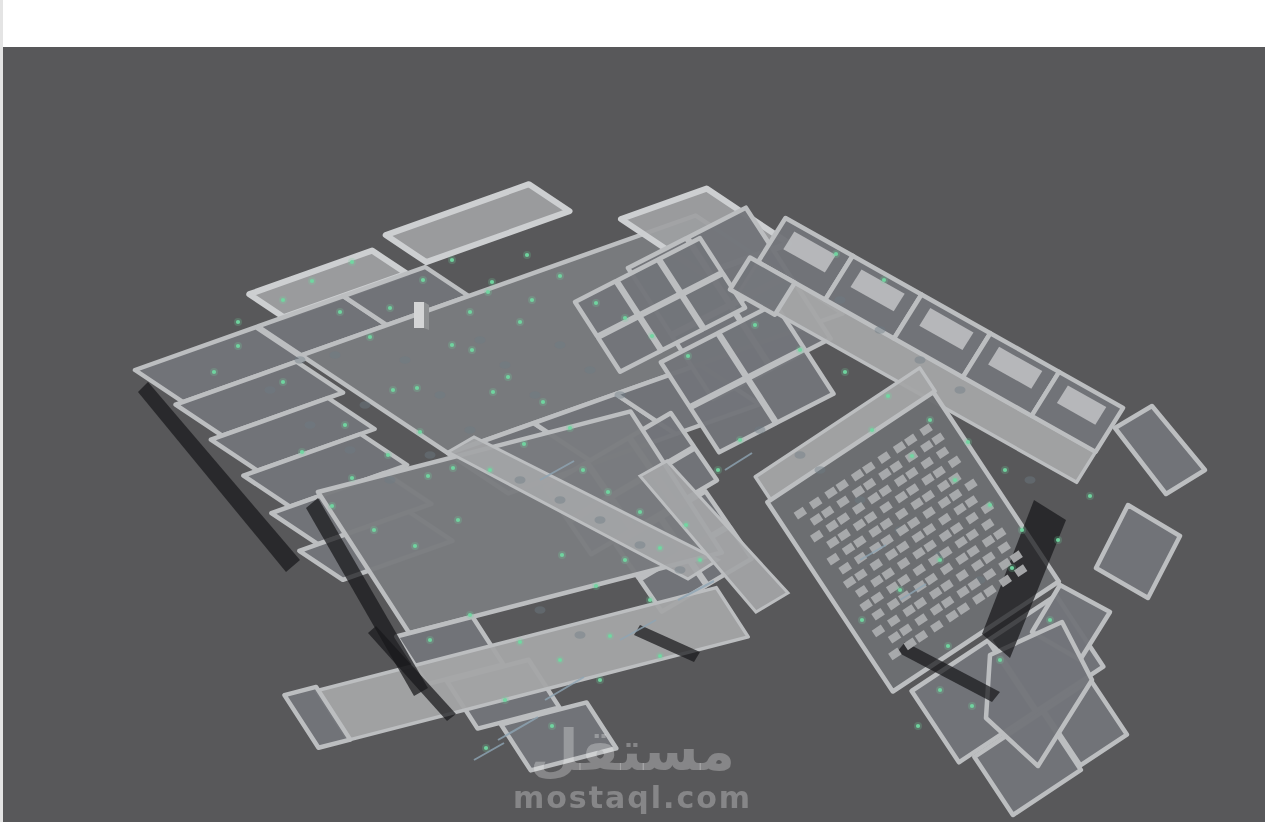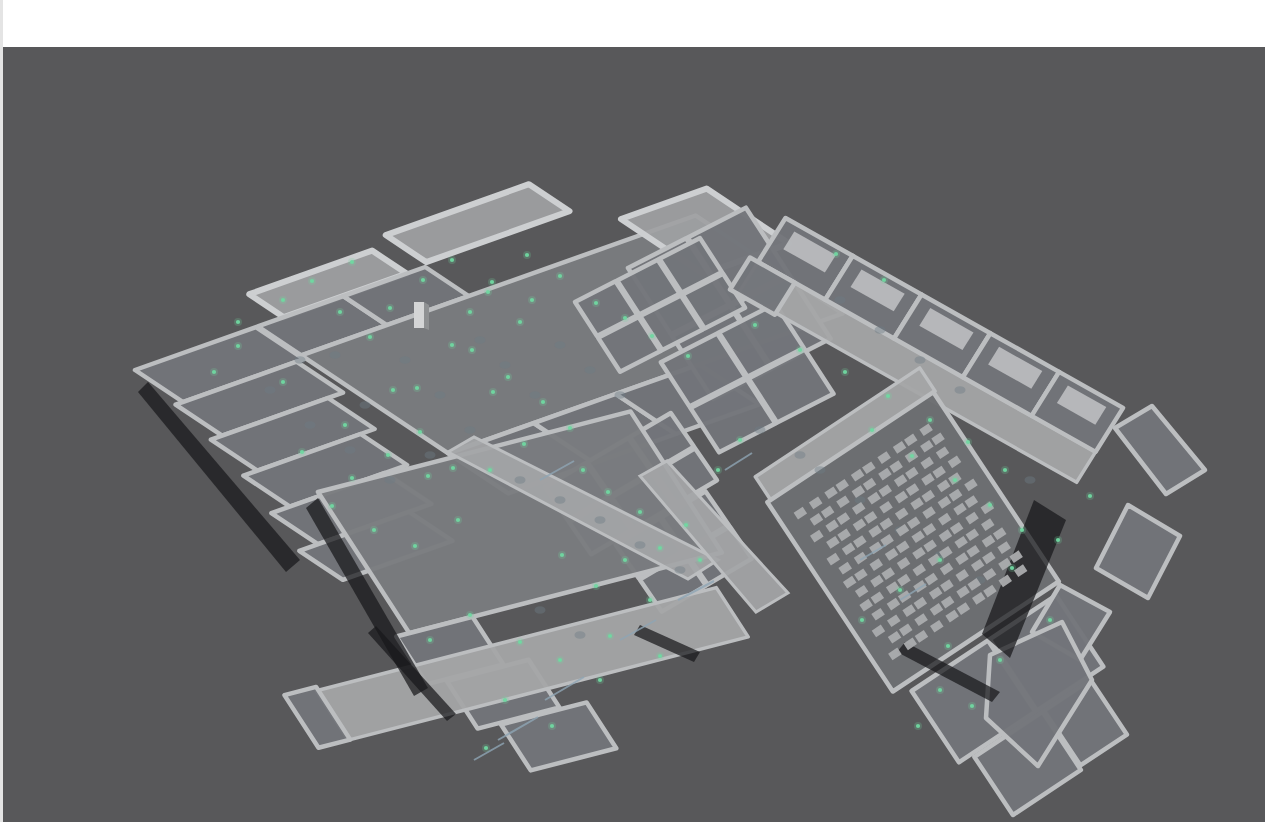--- a/index.html
+++ b/index.html
@@ -470,13 +470,17 @@
       <circle cx="940" cy="690" r="2.1" fill="#70d8a1" fill-opacity="0.95"></circle>
       <circle cx="972" cy="706" r="4" fill="#70d8a1" fill-opacity="0.22"></circle>
       <circle cx="972" cy="706" r="2.1" fill="#70d8a1" fill-opacity="0.95"></circle>
       <circle cx="1000" cy="660" r="4" fill="#70d8a1" fill-opacity="0.22"></circle>
       <circle cx="1000" cy="660" r="2.1" fill="#70d8a1" fill-opacity="0.95"></circle>
       <circle cx="1050" cy="620" r="4" fill="#70d8a1" fill-opacity="0.22"></circle>
       <circle cx="1050" cy="620" r="2.1" fill="#70d8a1" fill-opacity="0.95"></circle>
       <circle cx="918" cy="726" r="4" fill="#70d8a1" fill-opacity="0.22"></circle>
       <circle cx="918" cy="726" r="2.1" fill="#70d8a1" fill-opacity="0.95"></circle>
     </svg>
+  <div class="watermark">
+    <div class="wm-title" style="color: rgba(255, 255, 255, 0.28);">مستقل</div>
+    <div class="wm-domain" style="color: rgba(255, 255, 255, 0.28);">mostaql.com</div>
+  </div>
 </div>
 
 </body></html>

